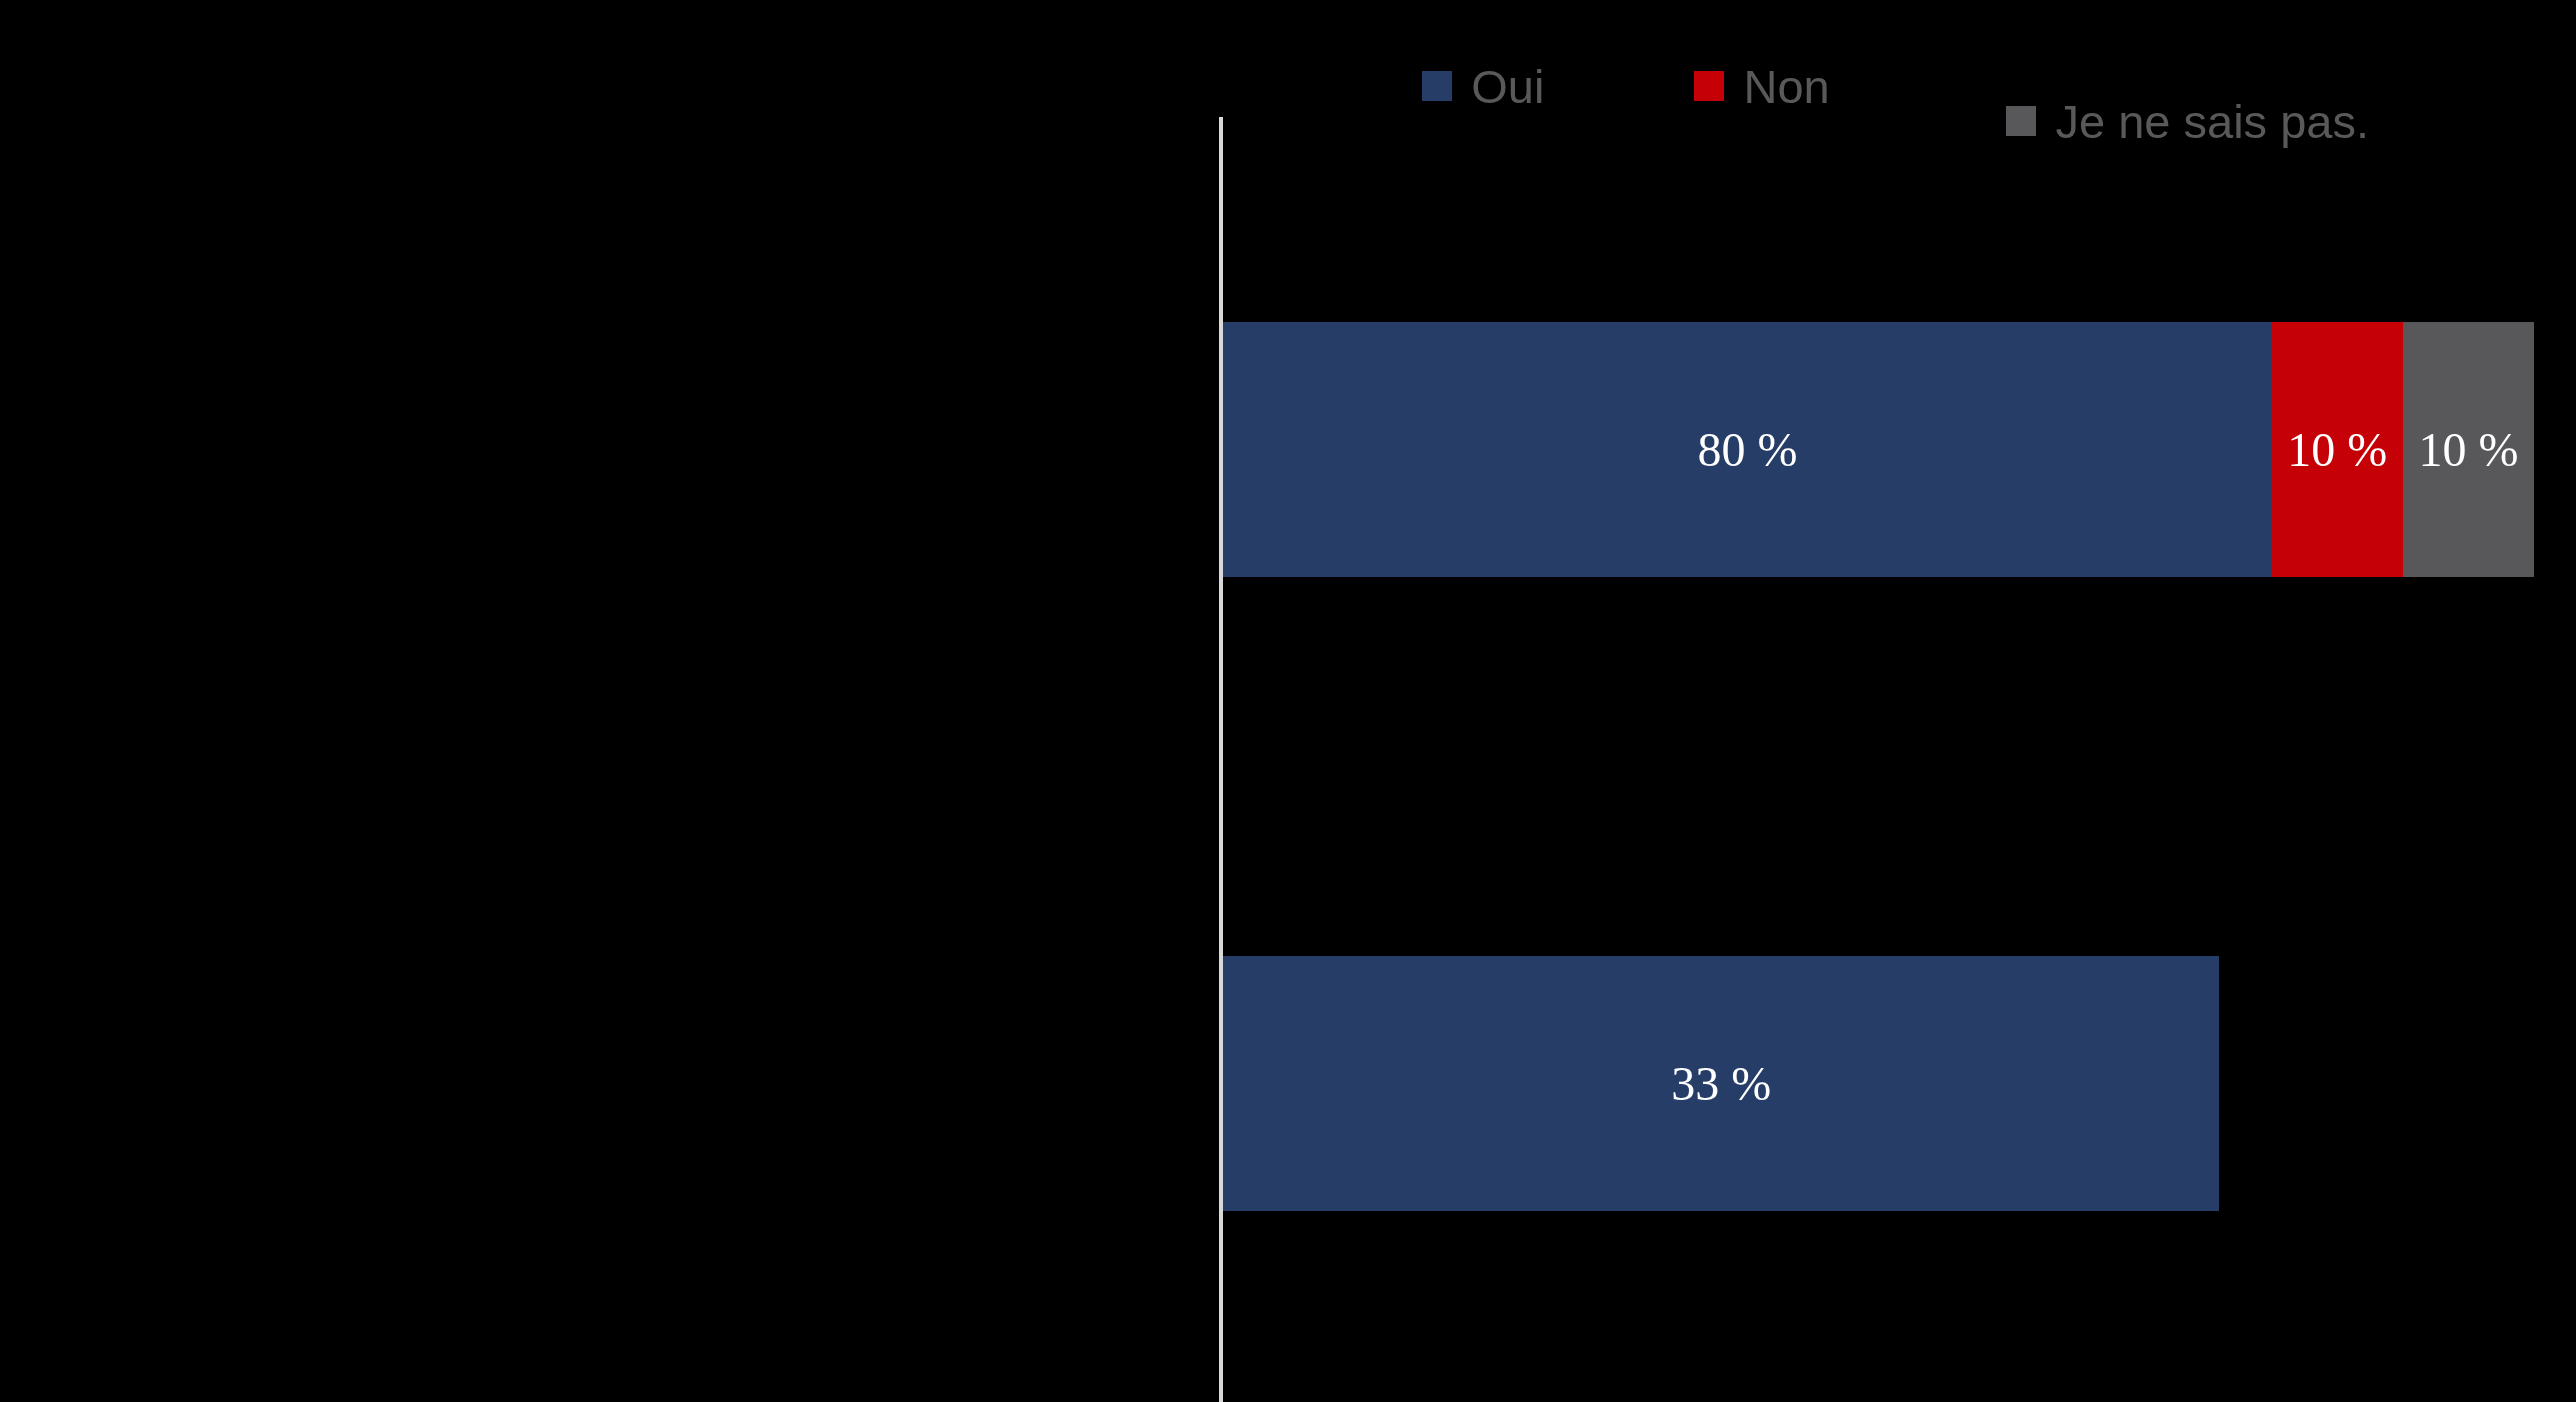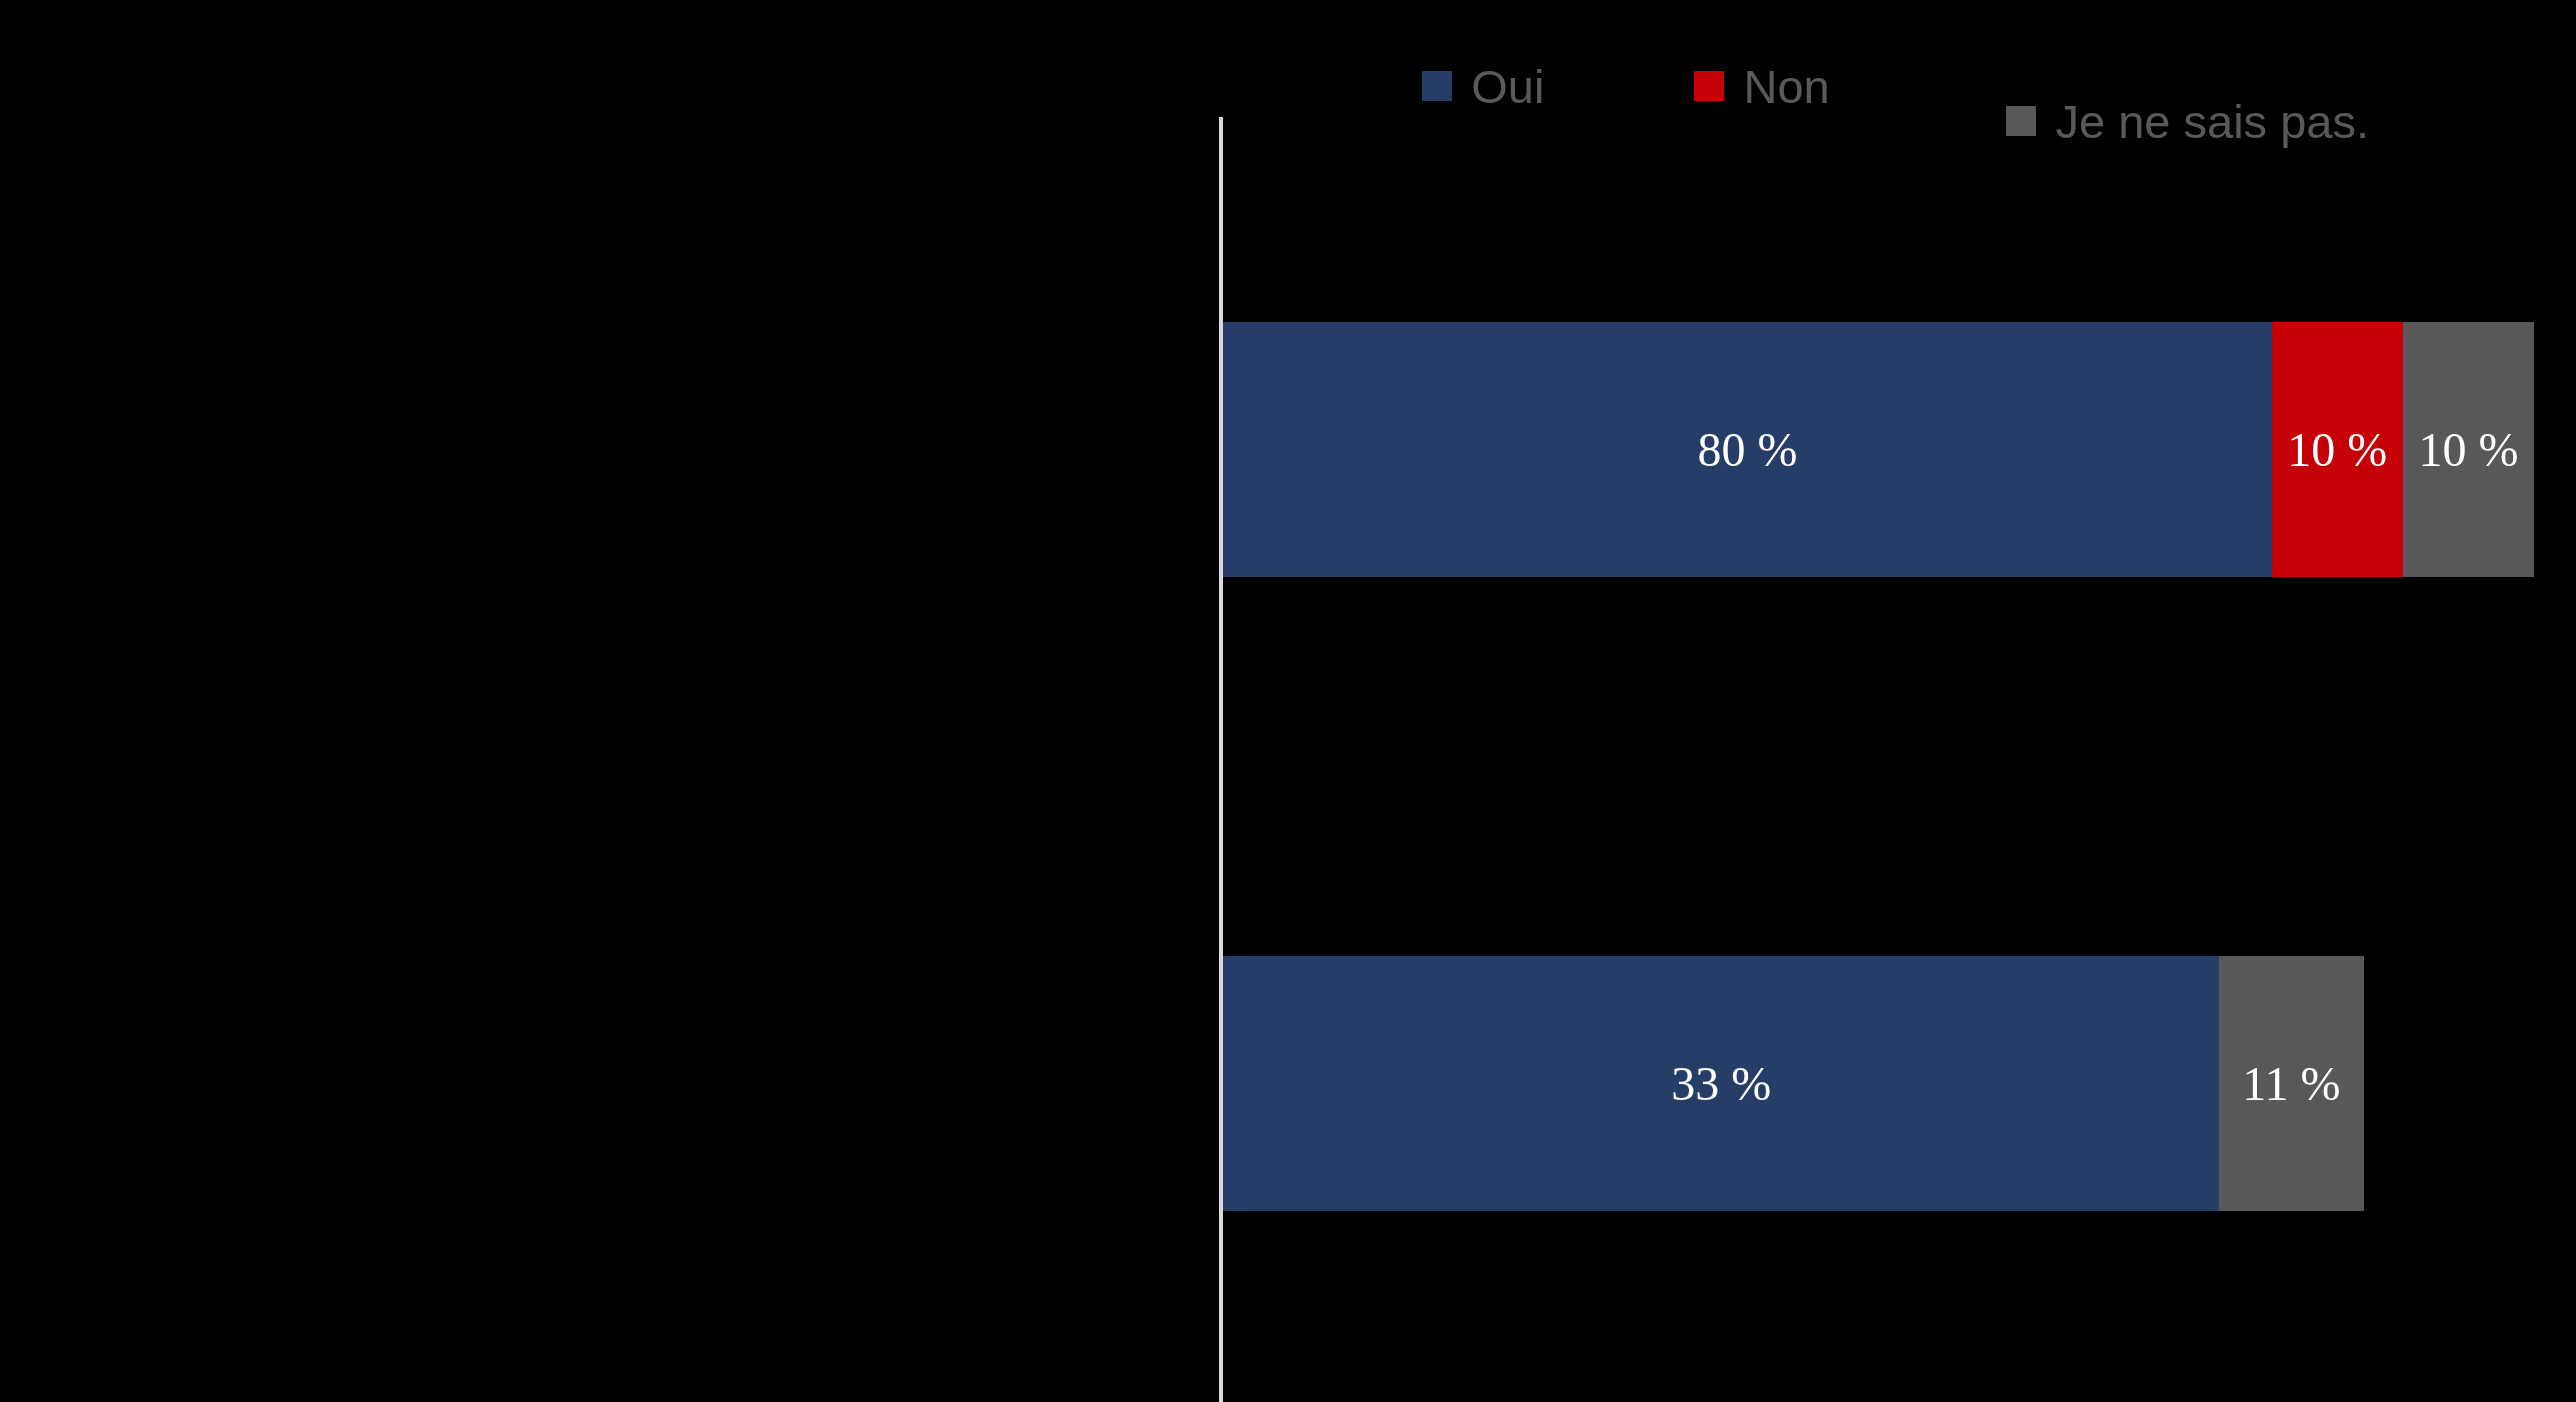--- a/index.html
+++ b/index.html
@@ -132,19 +132,16 @@
     </div>
     <div class="seg gray" style="width:10%">
       <span class="seg-label">10 %</span>
     </div>
   </div>
 
   <div class="bar-row r1">
     <div class="seg blue" style="width:76%">
       <span class="seg-label">33 %</span>
     </div>
-    <div class="seg gray" style="width:11%">
-      <span class="seg-label">11 %</span>
-    </div>
   </div>
 
 </div>
 
 
 </body></html>

